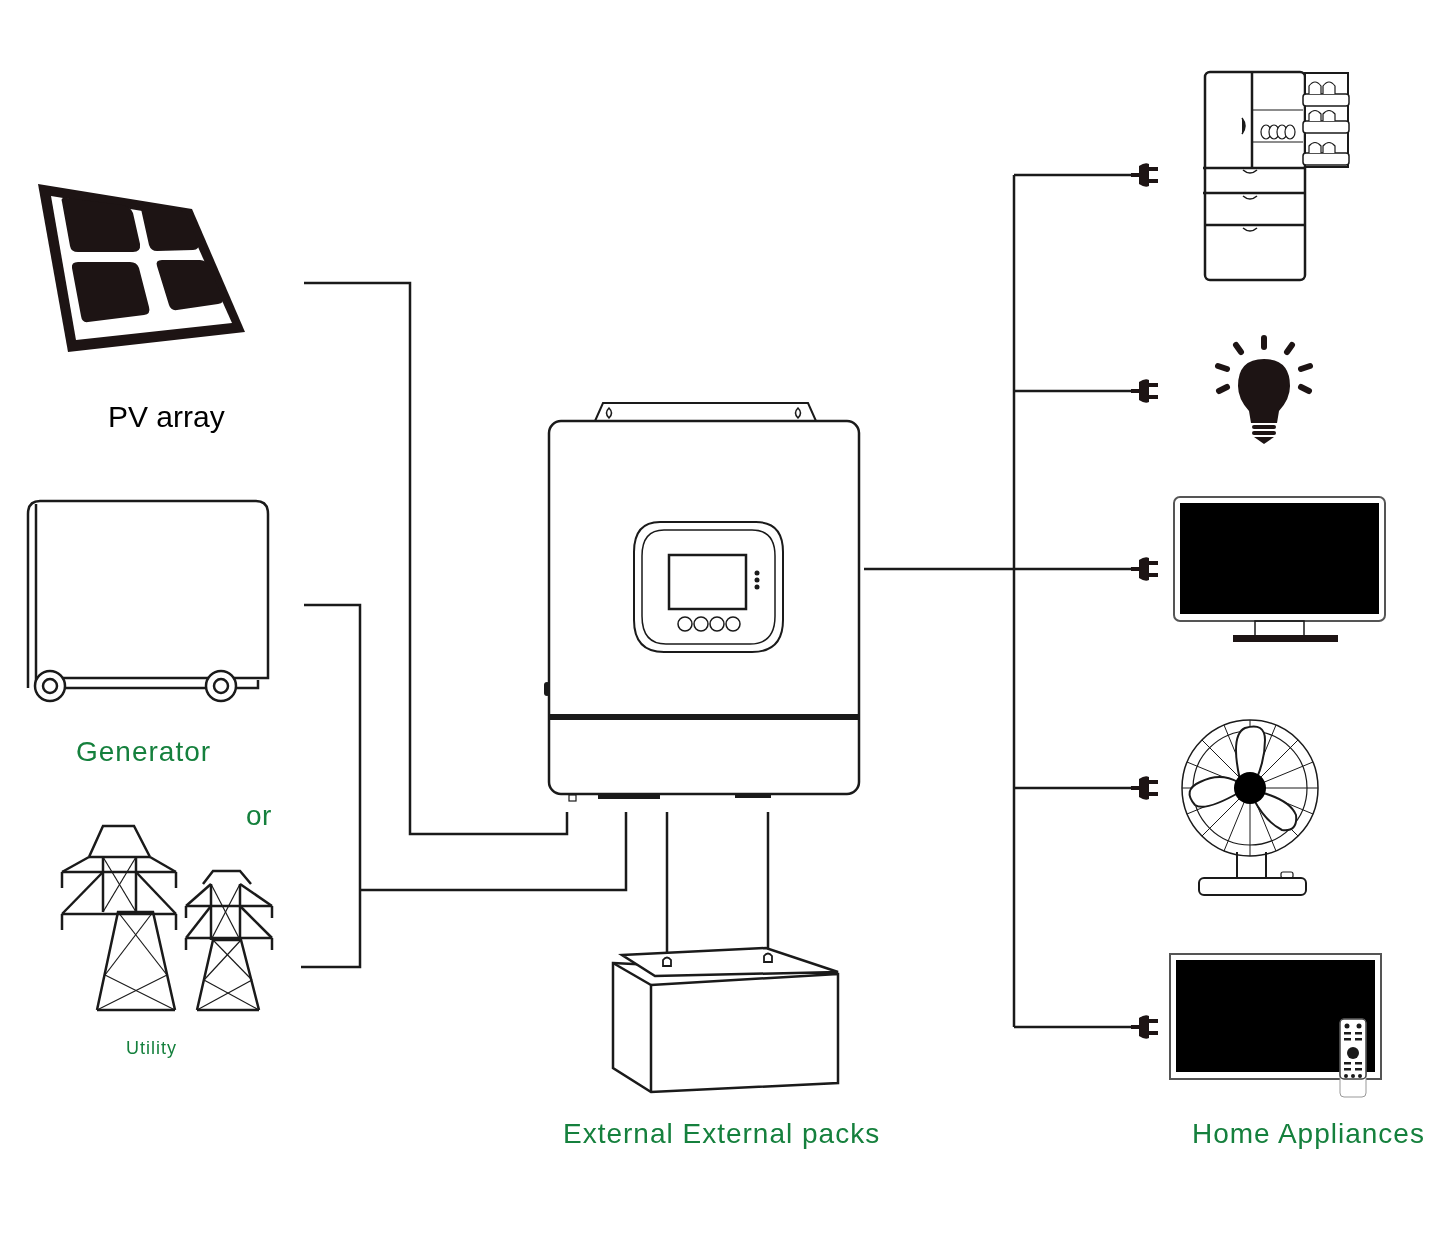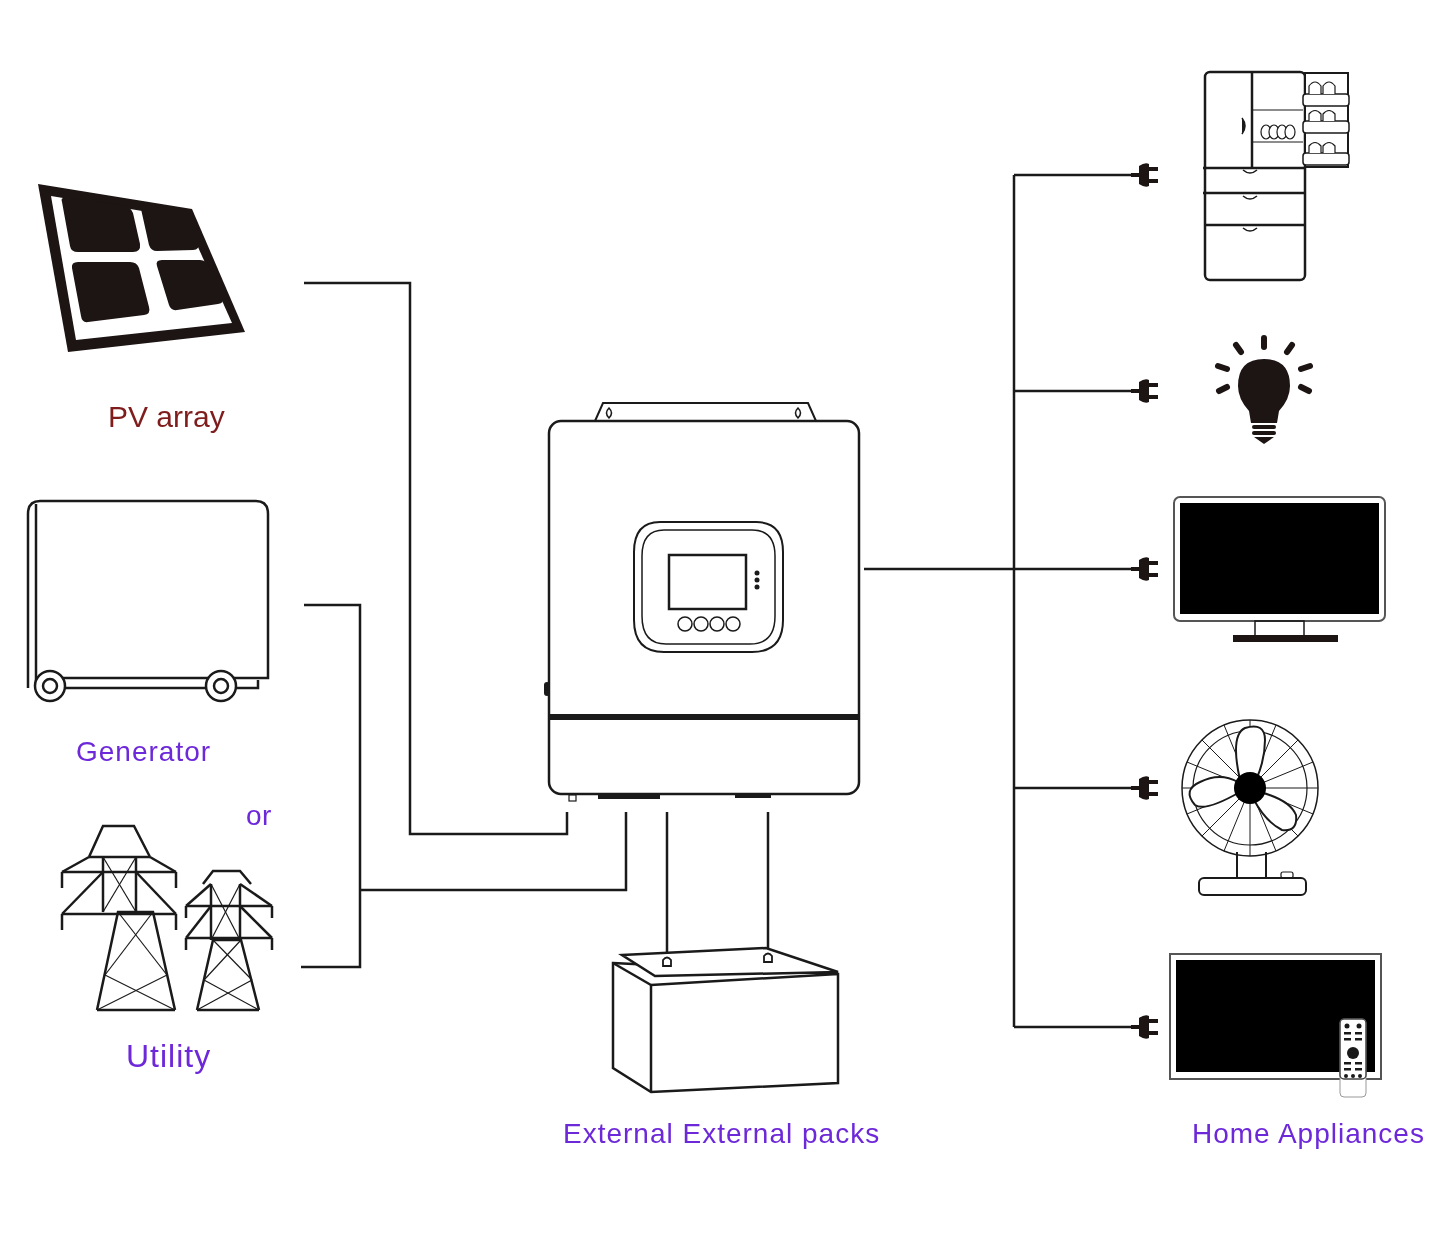--- a/index.html
+++ b/index.html
@@ -1,22 +1,22 @@
 <!DOCTYPE html>
 <html><head>
 <meta charset="utf-8">
 <style>
   html, body { margin:0; padding:0; background:#ffffff; }
   body { width:1454px; height:1242px; position:relative; overflow:hidden; font-family:"Liberation Sans", sans-serif; }
   svg.diagram { position:absolute; left:0; top:0; }
-  .lbl { position:absolute; color:#6d28d9; font-family:"Liberation Sans", sans-serif; white-space:nowrap; letter-spacing:0.5px; }
-  .lbl-pv { left:108px; top:400px; font-size:30px; color:#7f1d1d; letter-spacing:0; }
+  .lbl { position:absolute; color:#15803d; font-family:"Liberation Sans", sans-serif; white-space:nowrap; letter-spacing:0.5px; }
+  .lbl-pv { left:108px; top:400px; font-size:30px; color:#000000; letter-spacing:0; }
   .lbl-gen { left:76px; top:736px; font-size:28px; letter-spacing:1px; }
   .lbl-or { left:246px; top:800px; font-size:28px; }
-  .lbl-util { left:126px; top:1038px; font-size:32px; letter-spacing:1px; }
+  .lbl-util { left:126px; top:1038px; font-size:18px; letter-spacing:1px; }
   .lbl-batt { left:563px; top:1118px; font-size:28px; letter-spacing:1px; }
   .lbl-home { left:1148px; top:1118px; font-size:28px; letter-spacing:1px;margin-left:44px; }
 </style>
 </head>
 <body>
 
 <svg class="diagram" width="1454" height="1242" viewBox="0 0 1454 1242" xmlns="http://www.w3.org/2000/svg">
   <defs>
     <g id="plug">
       <path d="M0,-2 L8,-2 L8,-9 Q14,-13 18,-11 L18,-8 L27,-8 L27,-4 L18,-4 L18,4 L27,4 L27,8 L18,8 L18,11 Q14,13 8,9 L8,2 L0,2 Z" fill="#1d1414"></path>

